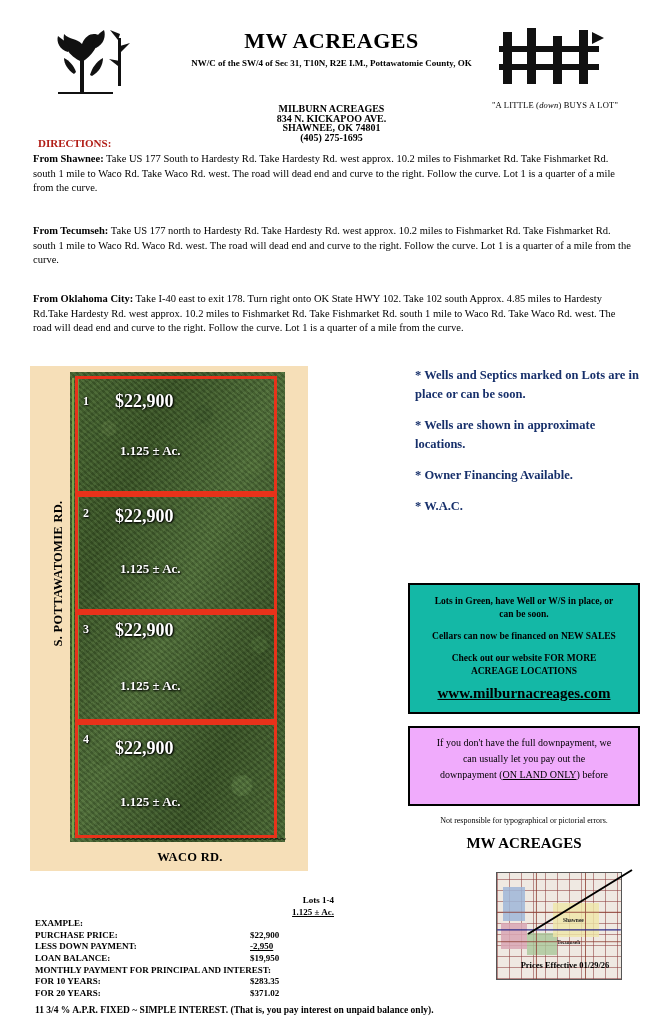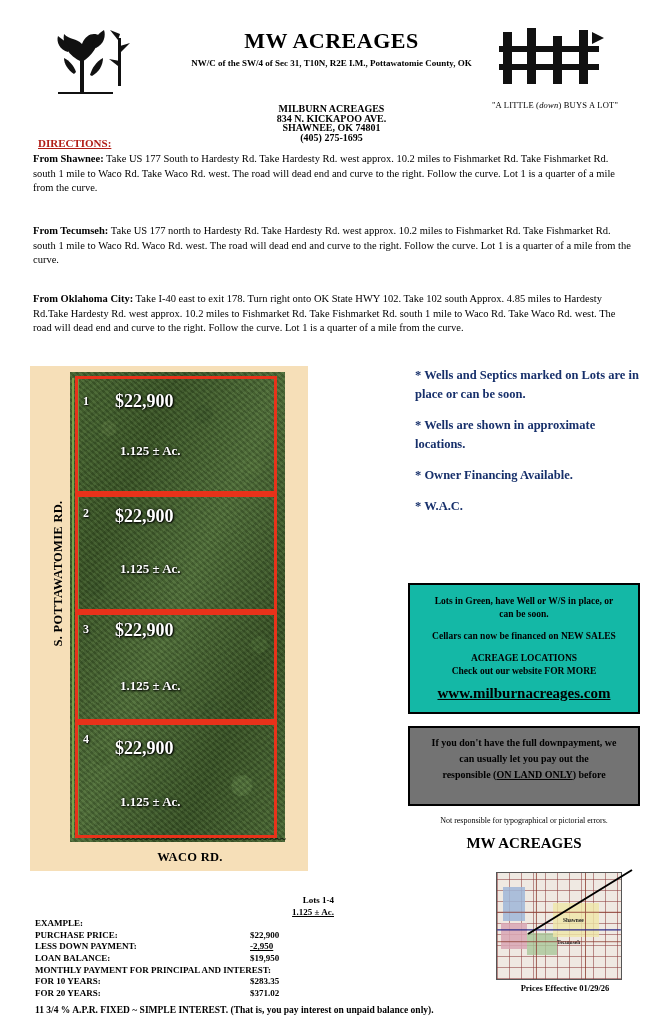--- a/index.html
+++ b/index.html
@@ -38,21 +38,21 @@
     text-align: center; font-size: 10.5px; font-weight: bold; line-height: 20px;
   }
   .addr {
     position: absolute; left: 0; right: 0; top: 104px;
     text-align: center; font-size: 10px; font-weight: bold; line-height: 9.5px;
   }
 
   
   .directions-label {
     position: absolute; left: 38px; top: 137px;
-    font-size: 11px; font-weight: bold; color: #b11d16; text-decoration: underline;
+    font-size: 11px; font-weight: bold; color: #b11d16; 
   }
   .dir-block {
     position: absolute; left: 33px; width: 600px;
     font-size: 10.5px; line-height: 14.5px; text-align: left;
   }
   .dir-block b { font-weight: bold; }
   #dir0 { top: 152px; }
   #dir1 { top: 224px; }
   #dir2 { top: 292px; }
 
@@ -138,22 +138,22 @@
     background: #14b8a6; border: 2px solid #000;
     text-align: center; font-size: 9.5px; font-weight: bold; line-height: 13px;
     padding-top: 10px;
   }
   .green-box .ln { margin-bottom: 9px; }
   .green-box .web {
     font-size: 15px; font-weight: bold; text-decoration: underline; margin-top: 4px;
   }
   .yellow-box {
     position: absolute; left: 408px; top: 726px; width: 232px; height: 80px;
-    background: #737373; border: 2px solid #000;
-    text-align: center; font-size: 10px; font-weight: bold; line-height: 16px;
+    background: #f0abfc; border: 2px solid #000;
+    text-align: center; font-size: 10px; font-weight: normal; line-height: 16px;
     padding: 7px 8px 0 8px;
   }
   .yellow-box u { text-decoration: underline; }
   .disclaimer {
     position: absolute; left: 408px; top: 816px; width: 232px;
     text-align: center; font-size: 8px;
   }
   .mw-bottom {
     position: absolute; left: 408px; top: 835px; width: 232px;
     text-align: center; font-size: 15px; font-weight: bold;
@@ -175,21 +175,21 @@
   .mm-green { position: absolute; left: 30px; top: 60px; width: 30px; height: 22px; background: #a9c79a; opacity: .8;}
   .mm-yellow{ position: absolute; left: 56px; top: 30px; width: 46px; height: 34px; background: #efe6a8; opacity: .8;}
   .mm-lbl { position: absolute; font-size: 5.5px; font-weight: bold; color: #222; }
   .mm-line {
     position: absolute; left: 0; top: 0; width: 100%; height: 100%;
   }
   .diag {
     position: absolute; left: 520px; top: 868px; width: 120px; height: 70px;
   }
   .prices-eff {
-    position: absolute; left: 480px; top: 983px; width: 170px;
+    position: absolute; left: 480px; top: 960px; width: 170px;
     text-align: center; font-size: 8.5px; font-weight: bold;
   }
 
   
   .extable {
     position: absolute; left: 35px; top: 895px; width: 360px;
     font-size: 9px; font-weight: bold; line-height: 11.6px;
   }
   .extable .row { display: flex; }
   .extable .lbl { width: 215px; }
@@ -306,31 +306,31 @@
     <p>* W.A.C.</p>
   </div>
 
   <div class="green-box">
     <div class="ln">
       <div>Lots in Green, have Well or W/S in place, or</div>
       <div>can be soon.</div>
     </div>
     <div class="ln">Cellars can now be financed on NEW SALES</div>
     <div class="ln">
+      <div>Check out our website FOR MORE</div>
       <div>ACREAGE LOCATIONS</div>
-      <div>Check out our website FOR MORE</div>
     </div>
     <div class="web">www.milburnacreages.com</div>
   </div>
 
   <div class="yellow-box">
     <div>If you don't have the full downpayment, we</div>
     <div>can usually let you pay out the</div>
     <div>
-      <span>responsible (</span><u>ON LAND ONLY</u><span>)   before</span>
+      <span>downpayment (</span><u>ON LAND ONLY</u><span>)   before</span>
     </div>
   </div>
 
   <div class="disclaimer">Not responsible for typographical or pictorial errors.</div>
   <div class="mw-bottom">MW ACREAGES</div>
 
   <div class="minimap">
     <div class="mm-grid"></div>
     <div class="mm-blue"></div>
     <div class="mm-pink"></div>

